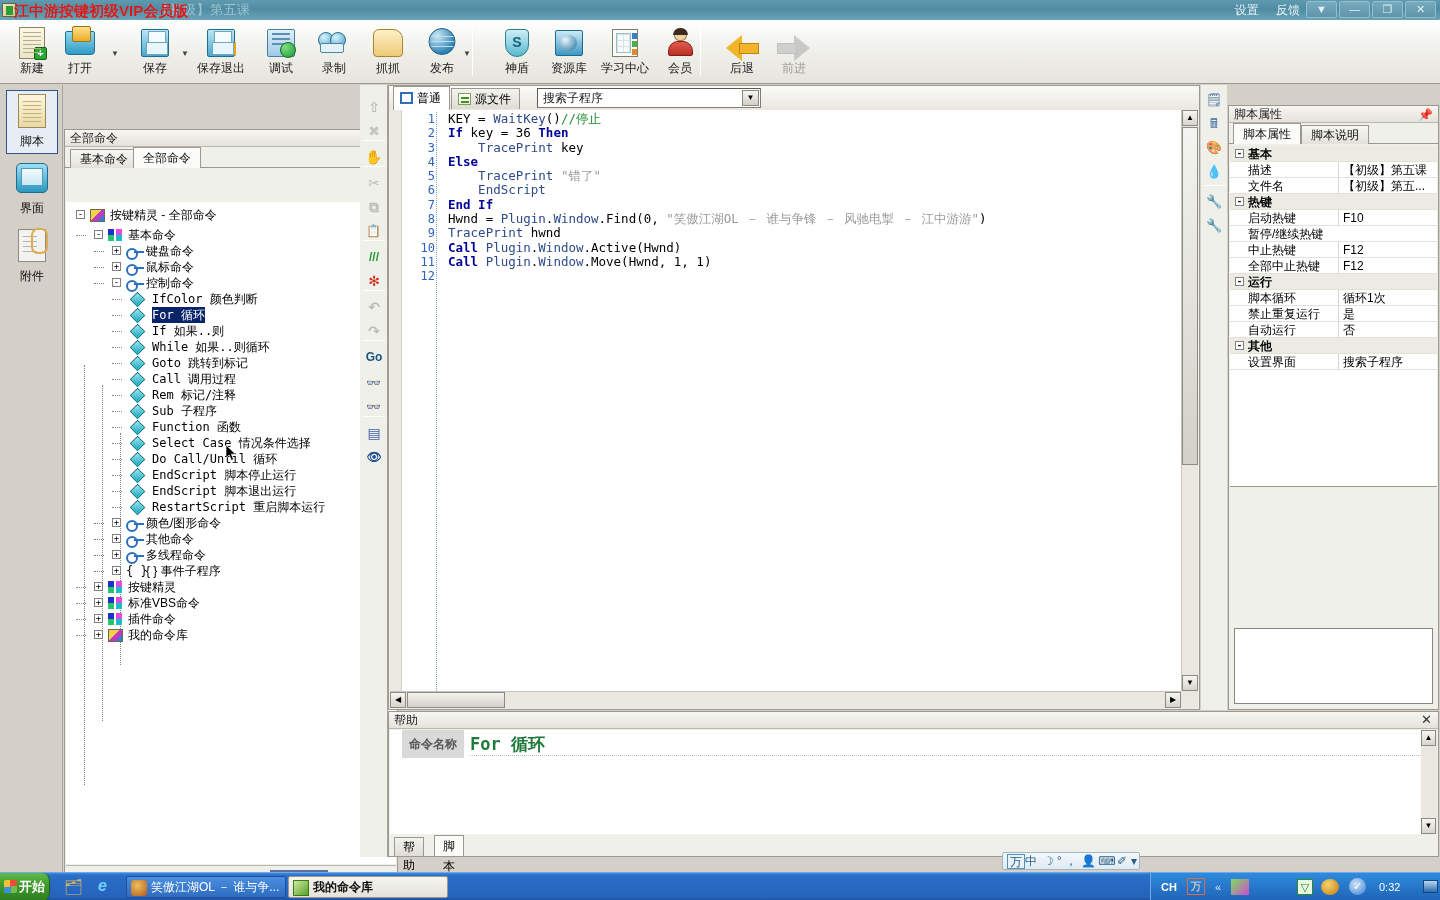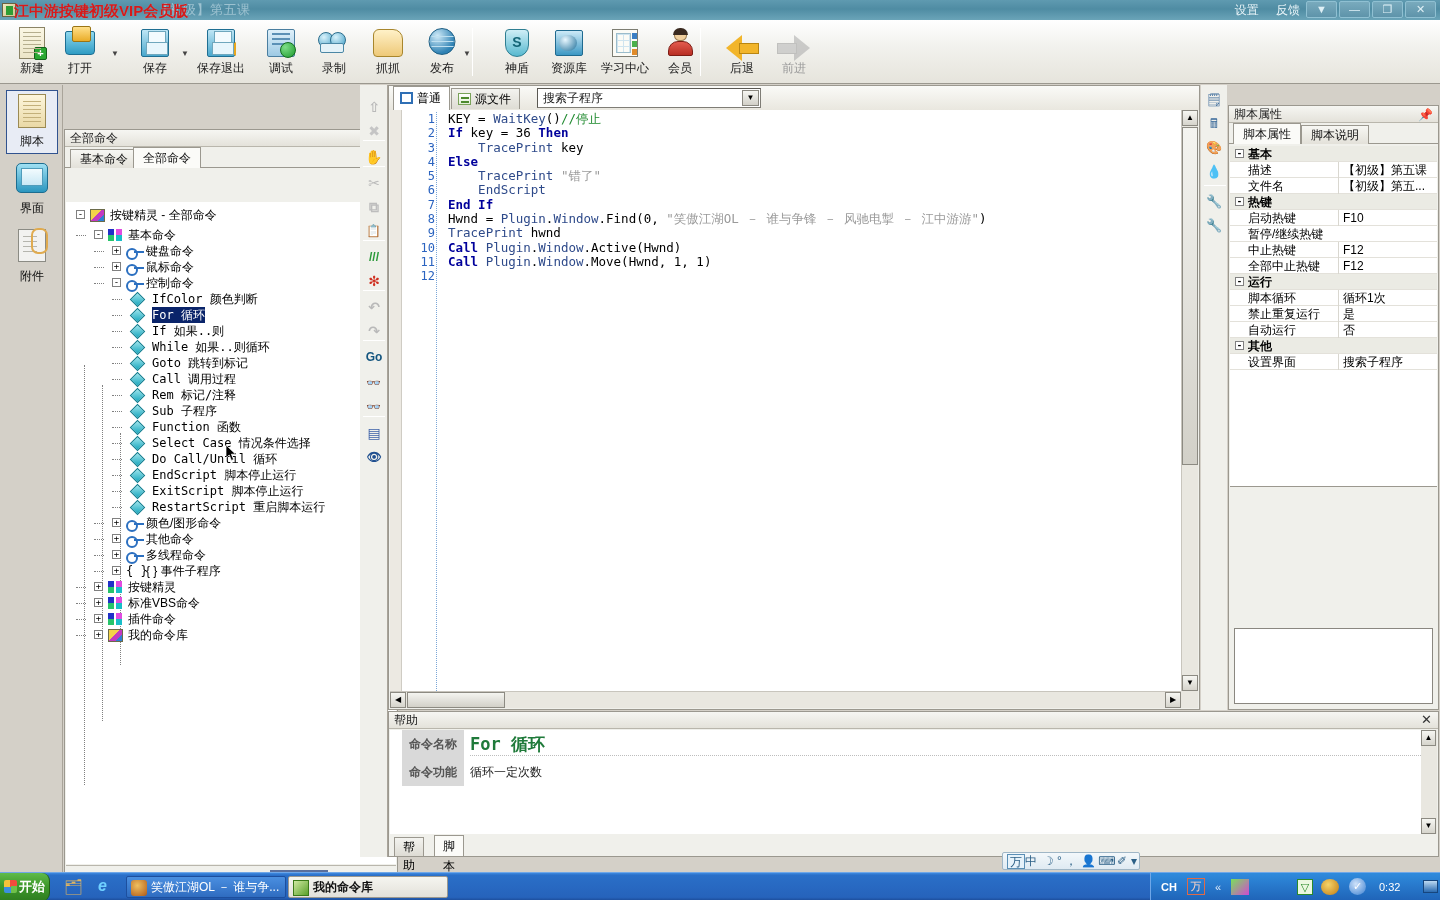--- a/index.html
+++ b/index.html
@@ -646,21 +646,21 @@
           <div class="tnode" style="left: 64px; top: 265px;">
             <span style="position:absolute;left:2px;top:0;width:18px;height:16px">
               <span class="ti ti-dia"></span>
             </span>
             <span class="tlabel" style="left:22px">EndScript 脚本停止运行</span>
           </div>
           <div class="tnode" style="left: 64px; top: 281px;">
             <span style="position:absolute;left:2px;top:0;width:18px;height:16px">
               <span class="ti ti-dia"></span>
             </span>
-            <span class="tlabel" style="left:22px">ExitScript 脚本停止运行</span>
+            <span class="tlabel" style="left:22px">EndScript 脚本退出运行</span>
           </div>
           <div class="tnode" style="left: 64px; top: 297px;">
             <span style="position:absolute;left:2px;top:0;width:18px;height:16px">
               <span class="ti ti-dia"></span>
             </span>
             <span class="tlabel" style="left:22px">RestartScript 重启脚本运行</span>
           </div>
           <div class="tnode" style="left: 46px; top: 313px;">
             <span class="exp">+</span>
             <span style="position:absolute;left:14px;top:0;width:18px;height:16px">
@@ -920,24 +920,20 @@
     <div class="panel-cap">
       <span>帮助</span>
       <span class="closex">✕</span>
     </div>
     <div class="helpgrid" id="helpgrid">
         <div class="hrow">
           <span class="hkey">命令名称</span>
           <span class="hval big">For 循环</span>
           <span class="hrule"></span>
         </div>
-        <div class="hrow">
-          <span class="hkey">命令功能</span>
-          <span class="hval">循环一定次数</span>
-        </div>
       </div>
     <div class="helpsb">
       <div class="sb-btn" style="left:0;top:0;width:15px">▲</div>
       <div class="sb-btn" style="left:0;bottom:0;width:15px">▼</div>
     </div>
     <div class="helptabs">
       <div class="htab" style="left:4px">帮助</div>
       <div class="htab active" style="left:44px">脚本信息</div>
     </div>
   </div>

